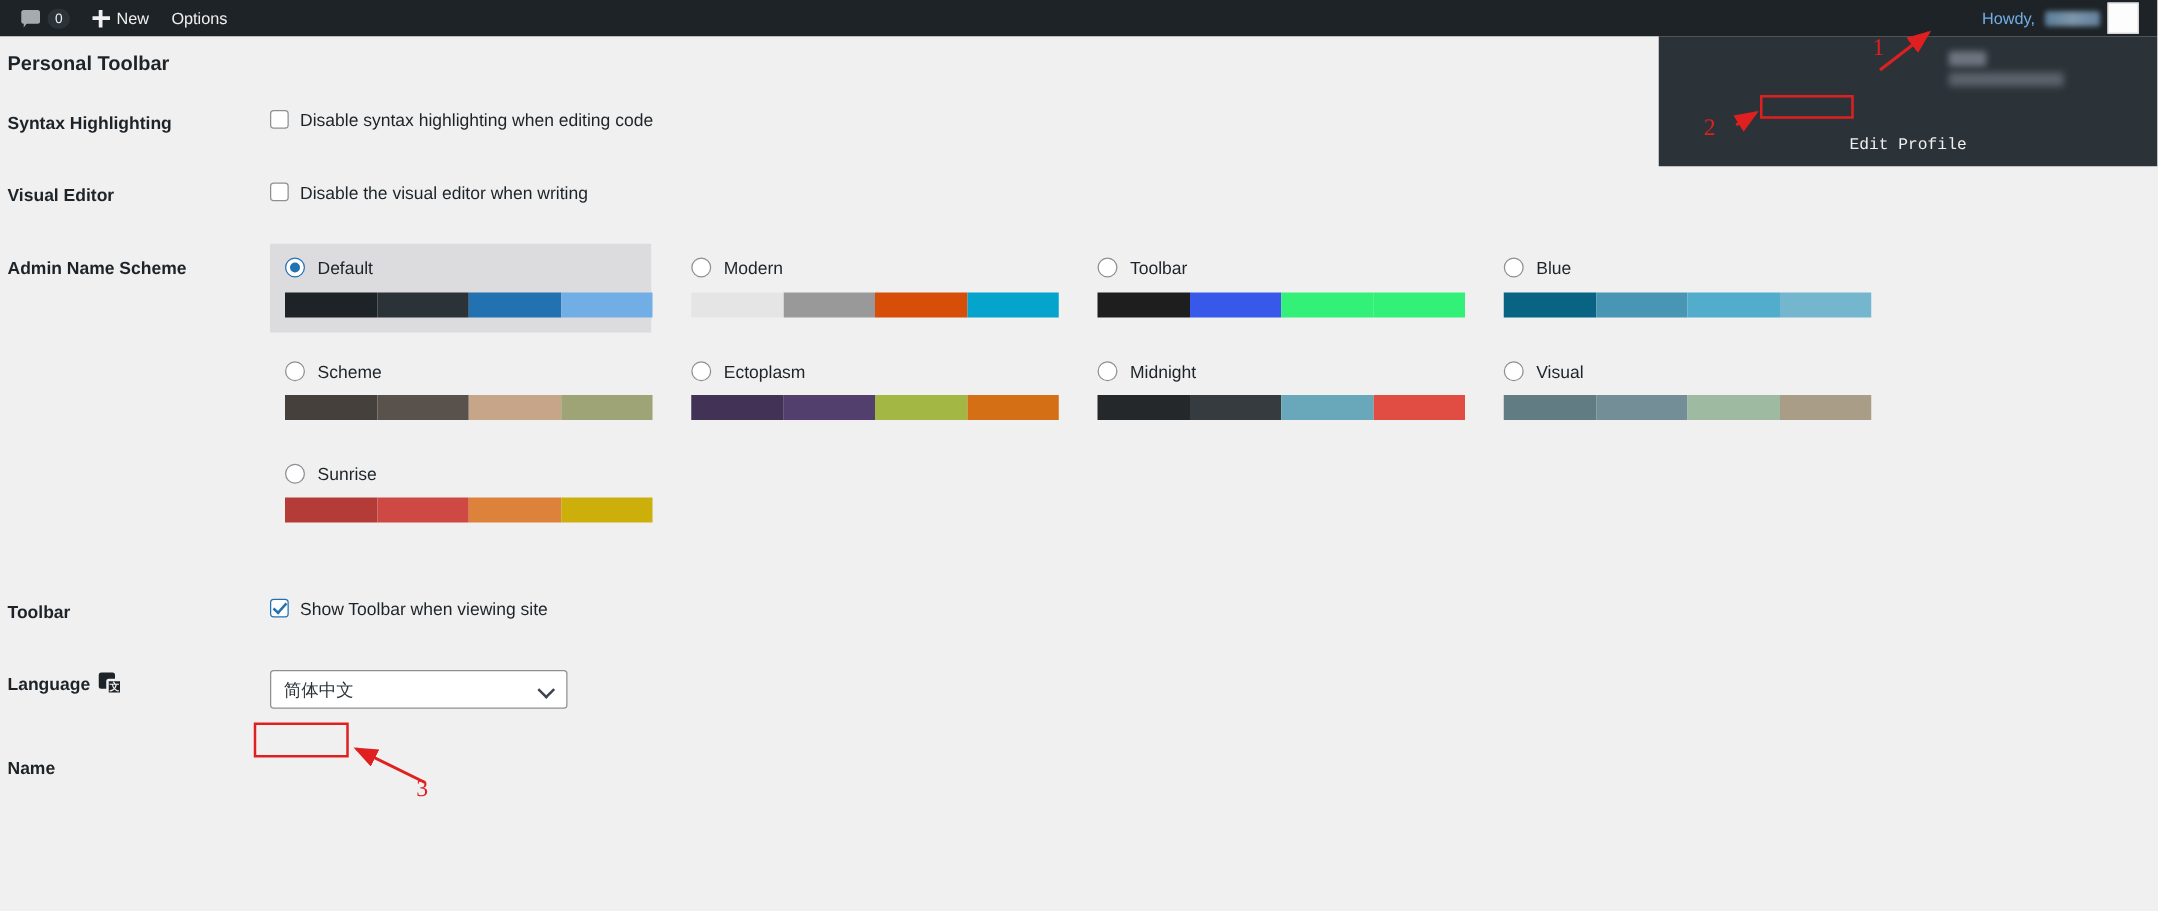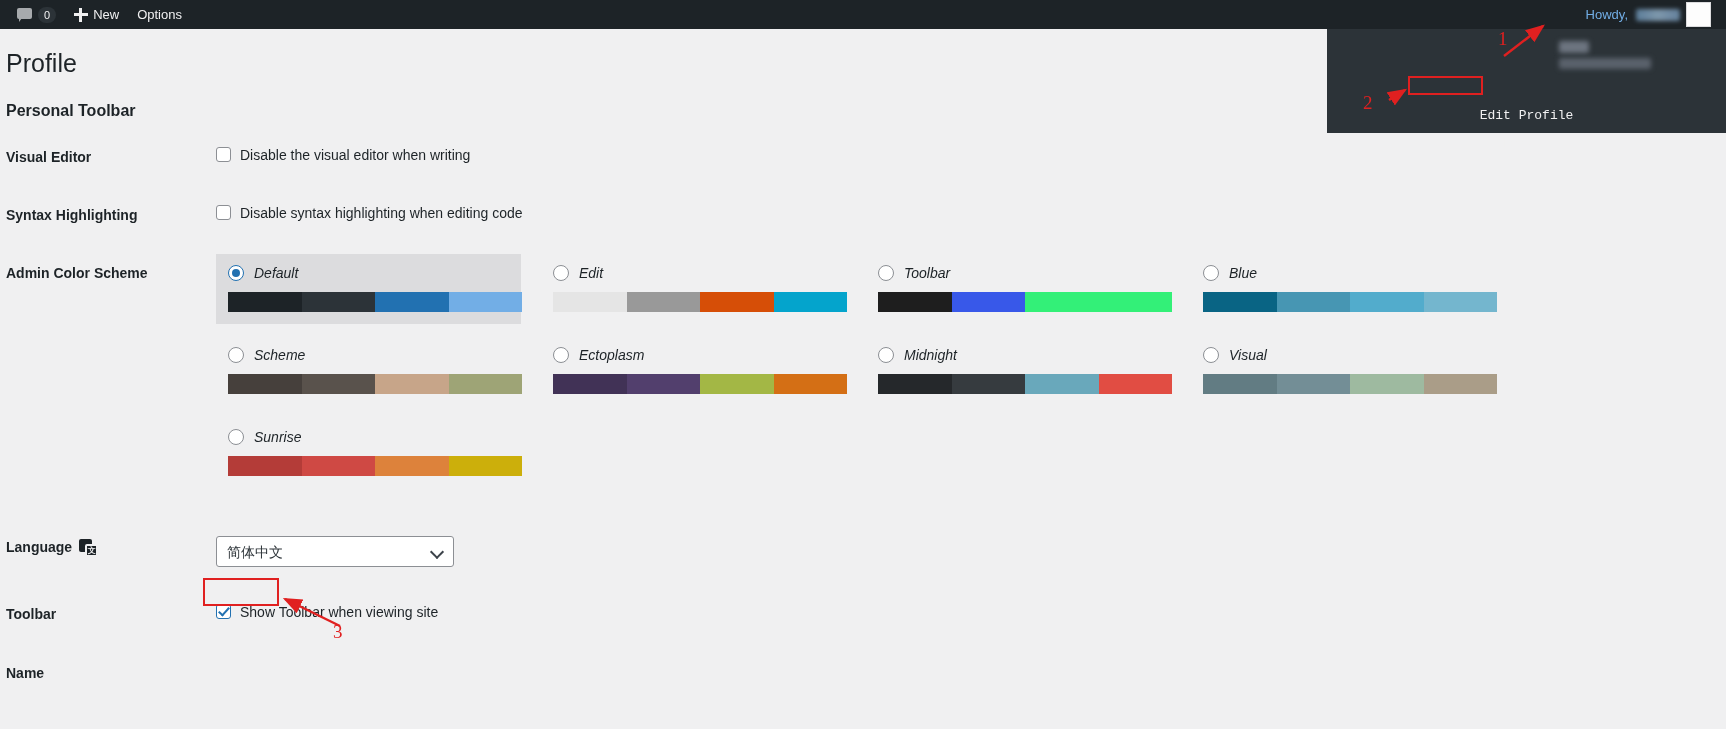--- a/index.html
+++ b/index.html
@@ -237,21 +237,21 @@
   }
   .radio.checked { border-color: #2271b1; }
   .radio.checked::after {
     content: "";
     position: absolute;
     left: 3px; top: 3px;
     width: 8px; height: 8px;
     border-radius: 50%;
     background: #2271b1;
   }
-  .scheme-name { margin-left: 10px; font-size: 14px; font-style: italic; }
+  .scheme-name { margin-left: 10px; font-size: 14px; }
   .swatches { display: flex; height: 20px; width: 294px; }
   .swatches span { flex: 1 1 0; }
 
   
   .lang-th-inner { display: flex; align-items: center; }
   .translate-ico {
     position: relative;
     width: 20px; height: 18px;
     margin-left: 7px;
     flex: 0 0 auto;
@@ -367,66 +367,65 @@
   <div class="am-item" id="am-edit-profile">
     <span class="am-edit-label">Edit Profile</span>
   </div>
   <div class="am-item" id="am-logout">
     <span>Log Out</span>
   </div>
 </div>
 
 <div id="content">
 
-  <h1 class="page-title">Profile</h1>
   <h2 class="section-title">Personal Toolbar</h2>
 
   <table class="form-table">
     <tbody>
+
+      <tr>
+        <th>Syntax Highlighting</th>
+        <td>
+          <div class="cb-row">
+            <span class="cbox"></span>
+            <span class="cb-label">Disable syntax highlighting when editing code</span>
+          </div>
+        </td>
+      </tr>
 
       <tr>
         <th>Visual Editor</th>
         <td>
           <div class="cb-row">
             <span class="cbox"></span>
             <span class="cb-label">Disable the visual editor when writing</span>
           </div>
         </td>
       </tr>
 
       <tr>
-        <th>Syntax Highlighting</th>
-        <td>
-          <div class="cb-row">
-            <span class="cbox"></span>
-            <span class="cb-label">Disable syntax highlighting when editing code</span>
-          </div>
-        </td>
-      </tr>
-
-      <tr>
-        <th>Admin Color Scheme</th>
+        <th>Admin Name Scheme</th>
         <td id="color-scheme-cell">
           <div class="scheme-grid" id="scheme-grid">
               <div class="scheme selected">
                 <div class="scheme-head">
                   <span class="radio checked"></span>
                   <span class="scheme-name">Default</span>
                 </div>
                 <div class="swatches">
                   <span style="background: rgb(29, 35, 39);"></span>
                   <span style="background: rgb(44, 51, 56);"></span>
                   <span style="background: rgb(34, 113, 177);"></span>
                   <span style="background: rgb(114, 174, 230);"></span>
                 </div>
               </div>
               <div class="scheme">
                 <div class="scheme-head">
                   <span class="radio"></span>
-                  <span class="scheme-name">Edit</span>
+                  <span class="scheme-name">Modern</span>
                 </div>
                 <div class="swatches">
                   <span style="background: rgb(229, 229, 229);"></span>
                   <span style="background: rgb(153, 153, 153);"></span>
                   <span style="background: rgb(214, 78, 7);"></span>
                   <span style="background: rgb(4, 164, 204);"></span>
                 </div>
               </div>
               <div class="scheme">
                 <div class="scheme-head">
@@ -509,20 +508,30 @@
                   <span style="background: rgb(180, 60, 56);"></span>
                   <span style="background: rgb(207, 73, 68);"></span>
                   <span style="background: rgb(221, 130, 59);"></span>
                   <span style="background: rgb(204, 175, 11);"></span>
                 </div>
               </div>
             </div>
         </td>
       </tr>
 
+
+      <tr>
+        <th>Toolbar</th>
+        <td>
+          <div class="cb-row">
+            <span class="cbox checked"></span>
+            <span class="cb-label">Show Toolbar when viewing site</span>
+          </div>
+        </td>
+      </tr>
 
       <tr>
         <th>
           <span class="lang-th-inner">
             <span>Language</span>
             <span class="translate-ico">
               <span class="ti-back"></span>
               <span class="ti-front">文</span>
             </span>
           </span>
@@ -531,30 +540,20 @@
           <div class="lang-select-wrap">
             <div class="lang-select">
               <span>简体中文</span>
             </div>
             <span class="chev"></span>
           </div>
         </td>
       </tr>
 
       <tr>
-        <th>Toolbar</th>
-        <td>
-          <div class="cb-row">
-            <span class="cbox checked"></span>
-            <span class="cb-label">Show Toolbar when viewing site</span>
-          </div>
-        </td>
-      </tr>
-
-      <tr>
         <th>Name</th>
         <td></td>
       </tr>
 
     </tbody>
   </table>
 </div>
 
 <svg class="annot-svg">
   <defs>

